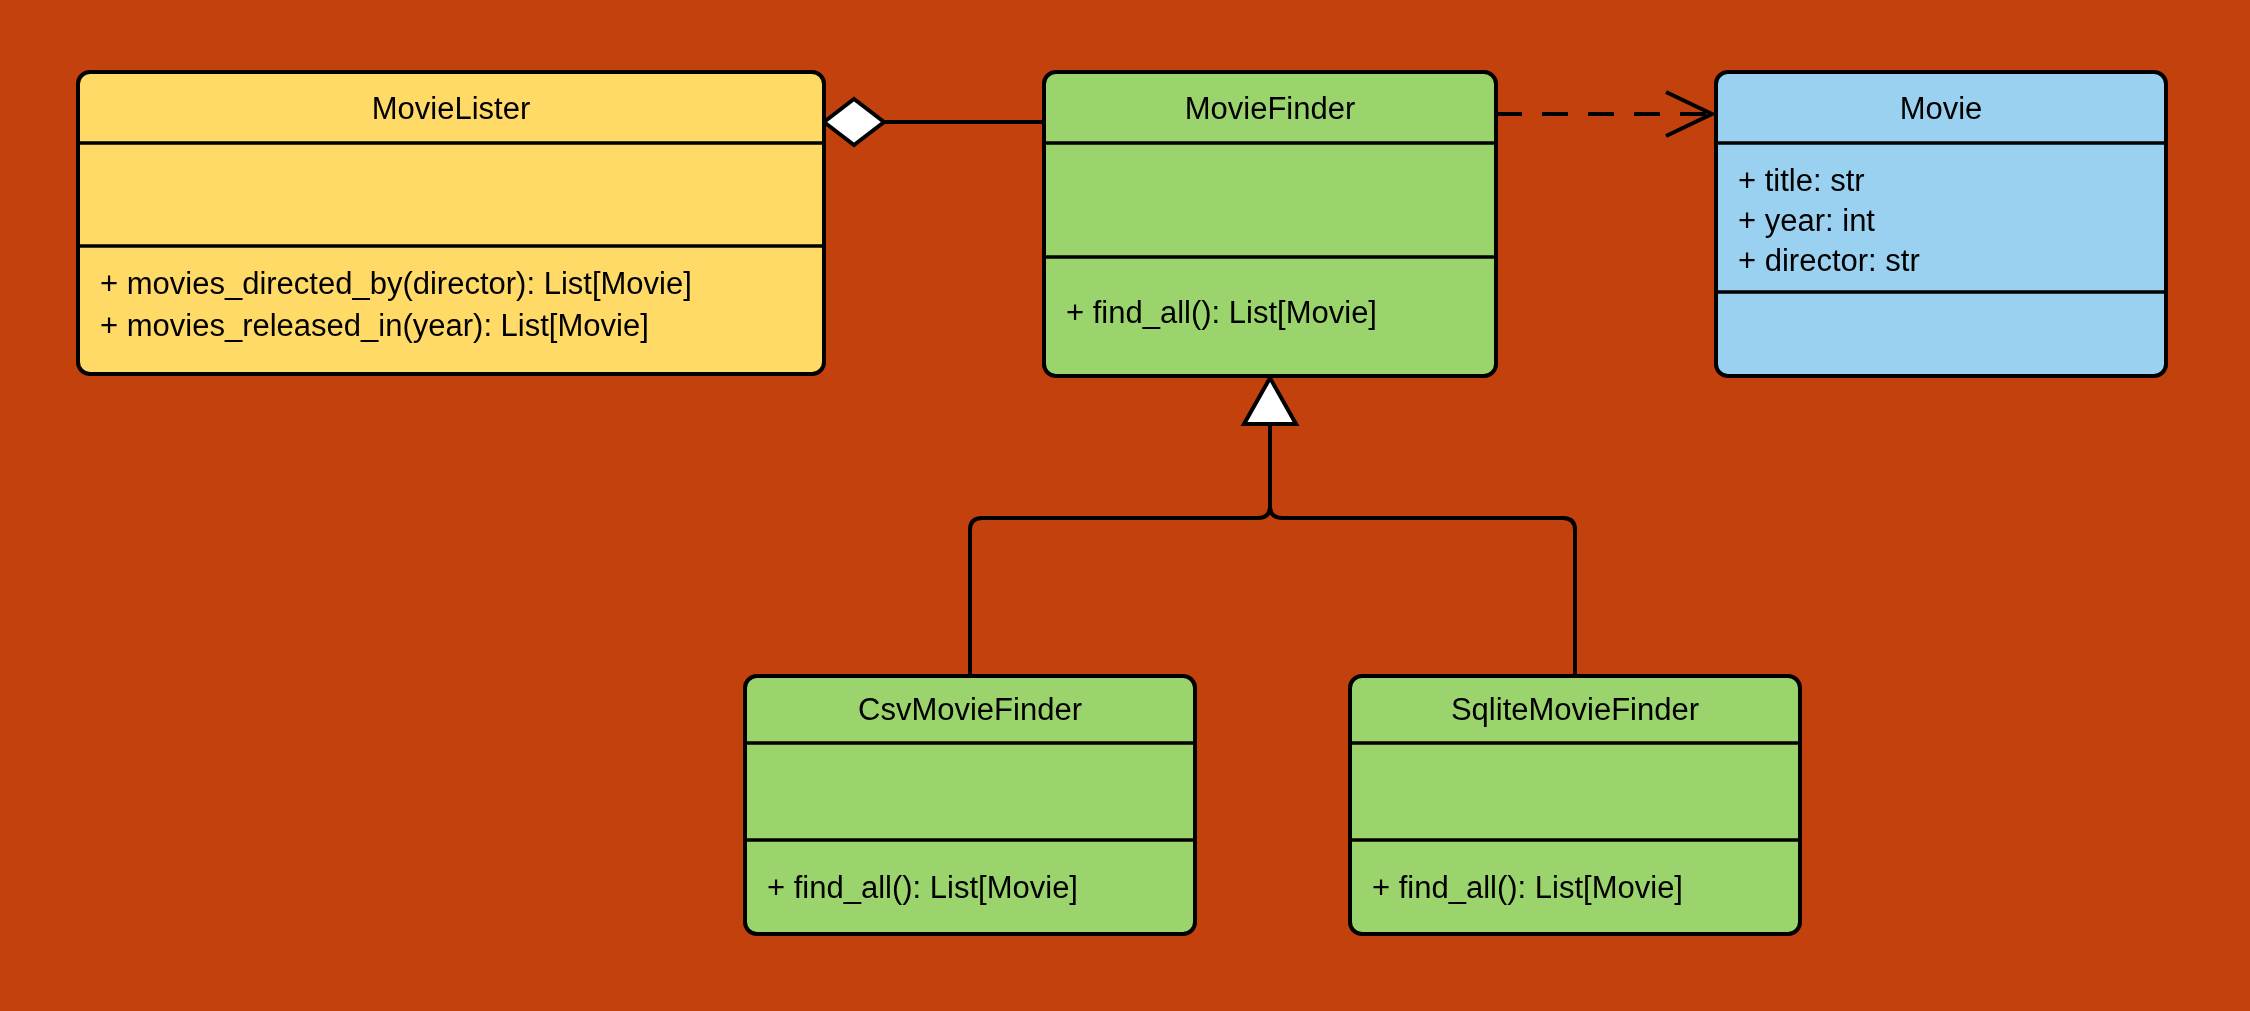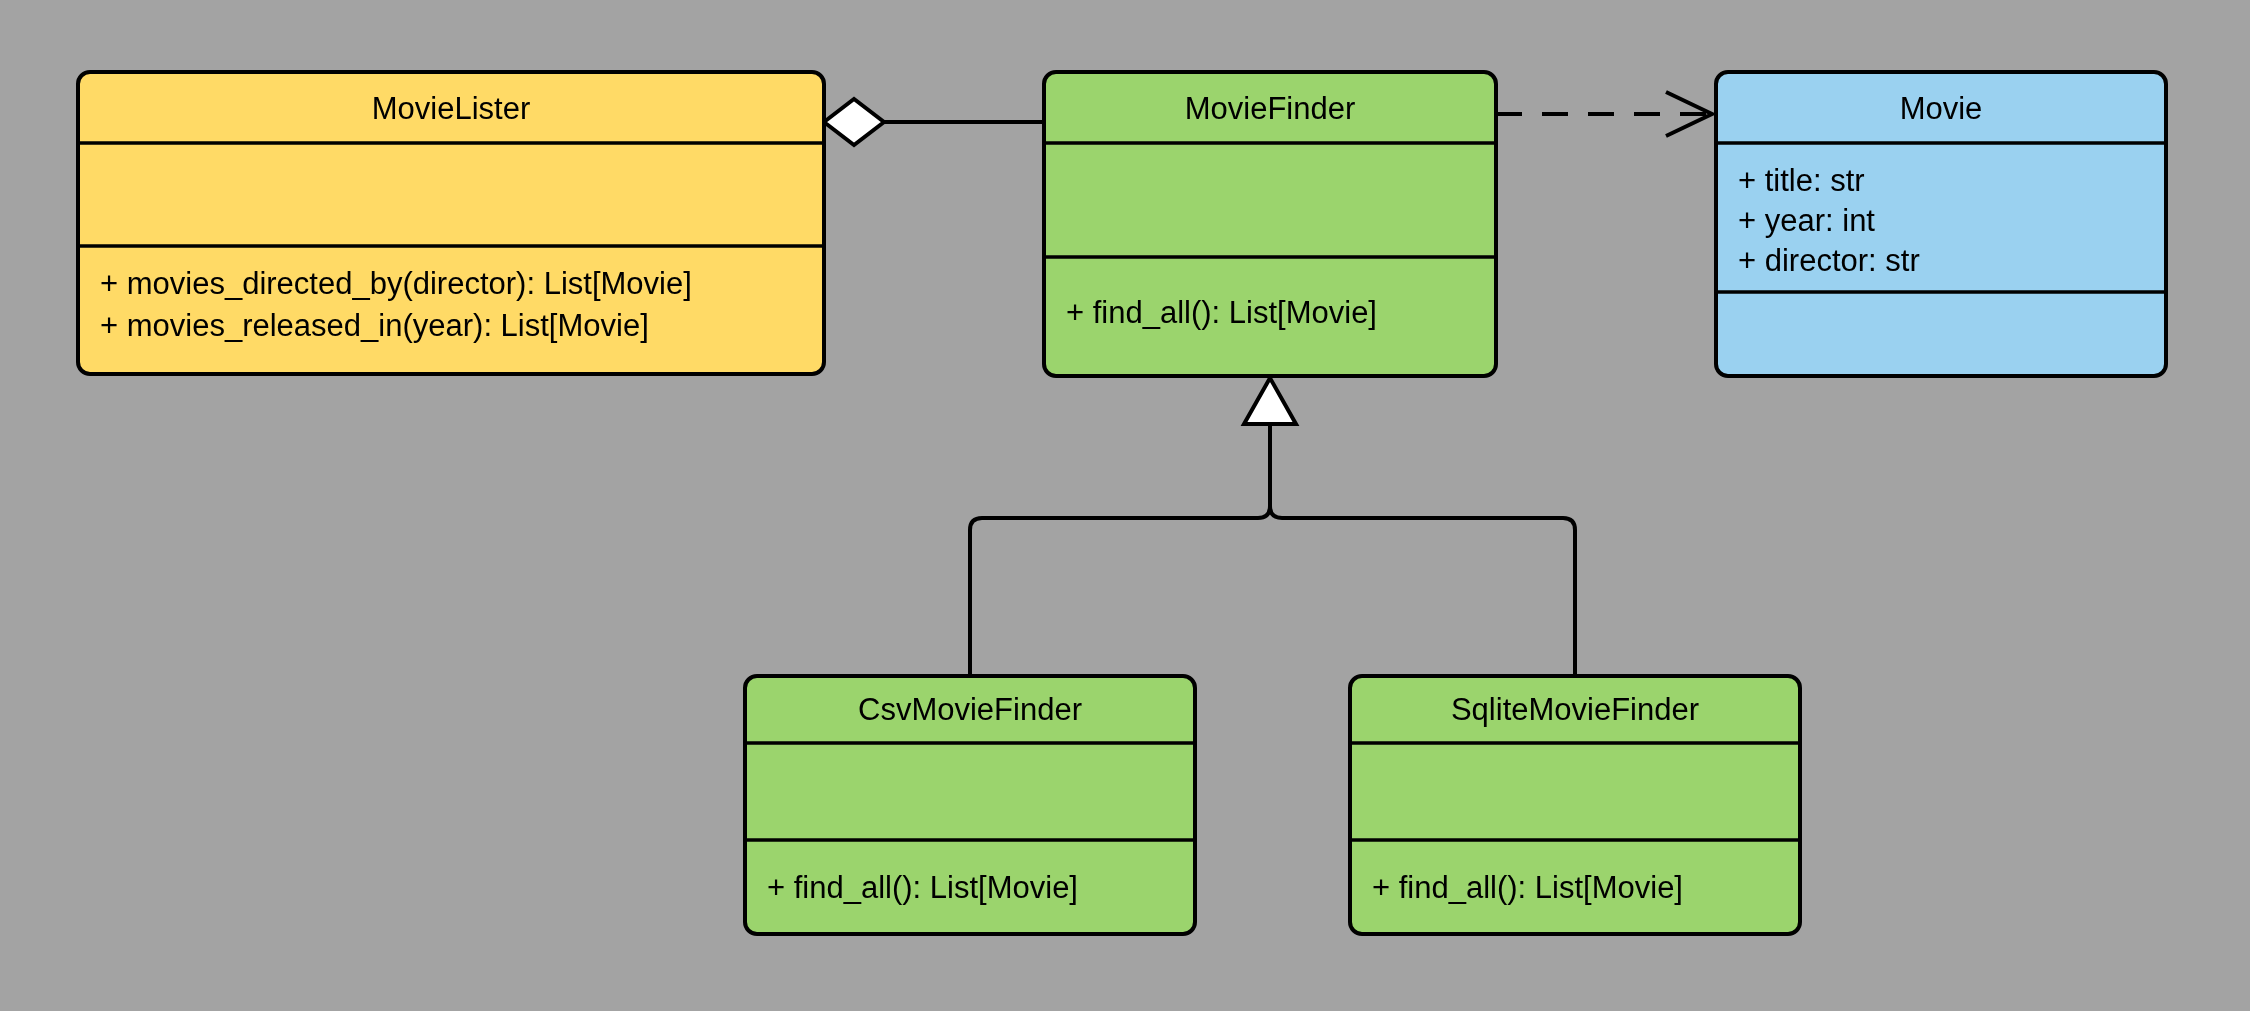--- a/index.html
+++ b/index.html
@@ -3,21 +3,21 @@
 <meta charset="utf-8">
 <style>
   html, body {
     margin: 0;
     padding: 0;
     background: #ffffff;
   }
   .canvas-wrap {
     width: 2250px;
     height: 1011px;
-    background: #a3a3a3;
+    background: #c2410c;
     position: relative;
   }
   svg {
     display: block;
   }
   text {
     font-family: "Liberation Sans", sans-serif;
     font-size: 31px;
     fill: #000000;
   }

